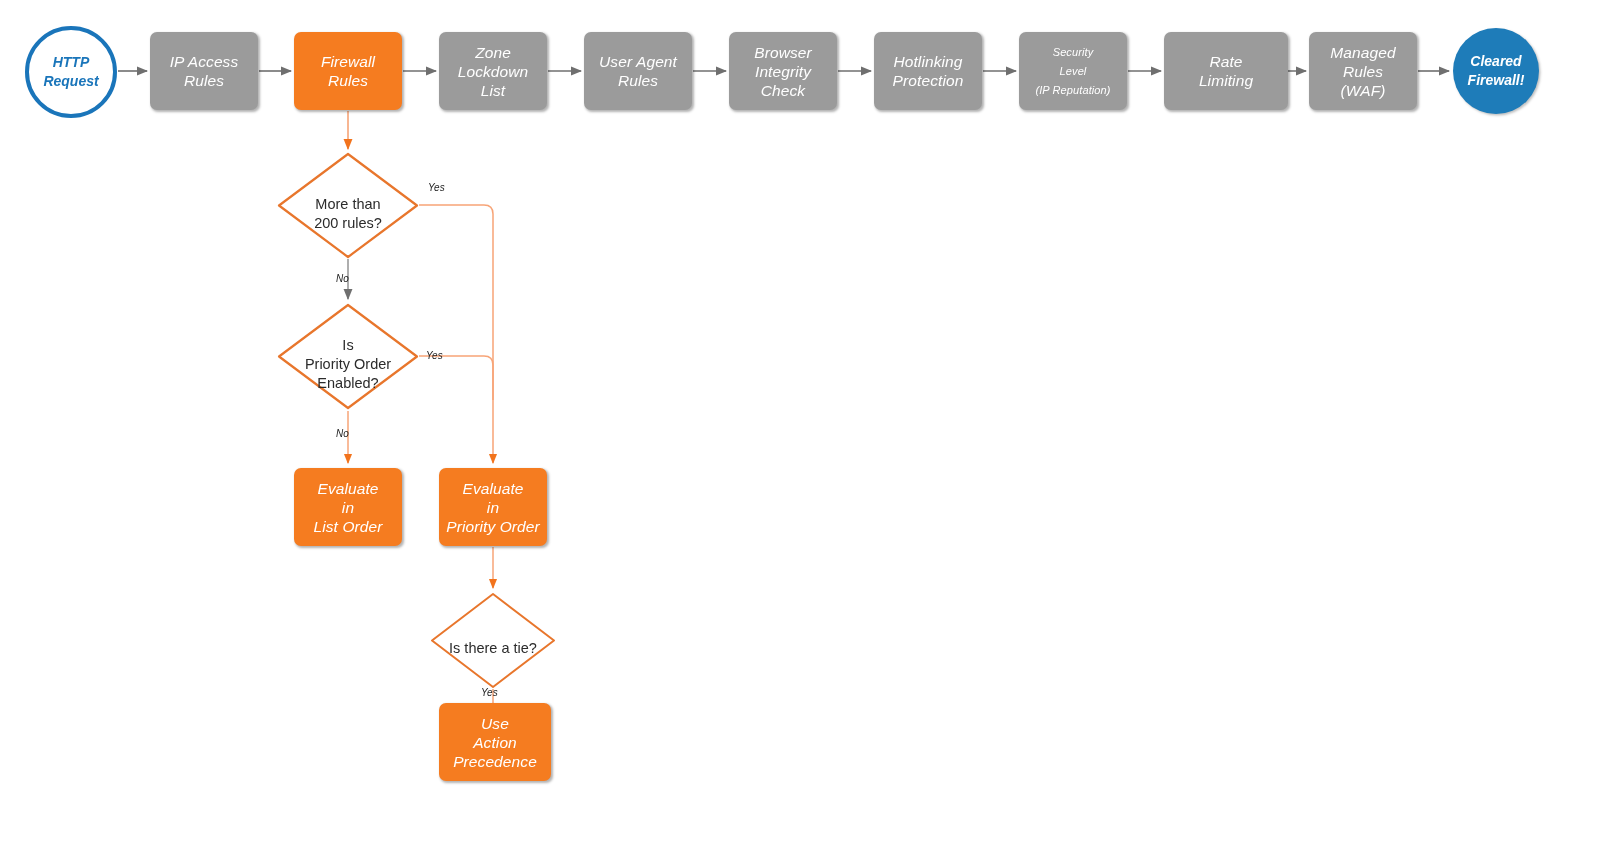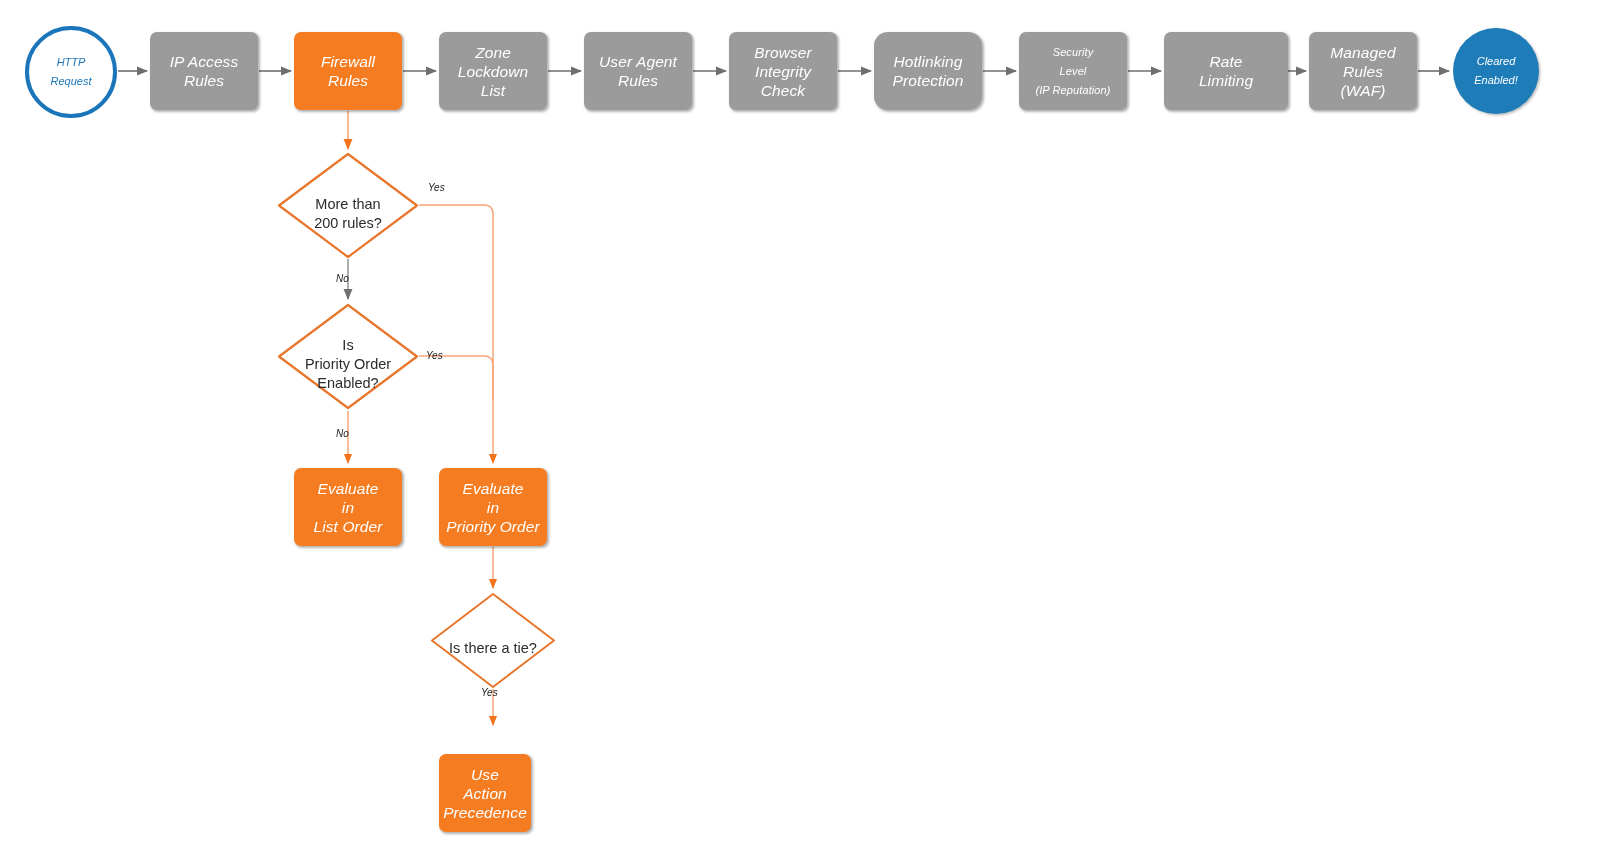--- a/index.html
+++ b/index.html
@@ -43,22 +43,22 @@
     line-height: 19px;
     letter-spacing: 0.1px;
     box-shadow: 1.5px 1.5px 2.5px rgba(0,0,0,0.30);
   }
   .pipe-box.accent {
     background: #f57c20;
   }
   .term-circle {
     border-radius: 50%;
     font-style: italic;
-    font-weight: normal;
-    font-size: 11px;
+    font-weight: bold;
+    font-size: 14px;
     line-height: 19px;
     text-align: center;
   }
   .term-circle.outline {
     background: #ffffff;
     border: 4px solid #1a75ba;
     color: #1a75ba;
   }
   .term-circle.filled {
     background: #1e7cb9;
@@ -168,21 +168,21 @@
     <span>User Agent
 Rules</span>
   </div>
 
   <div class="node pipe-box" style="left:729px; top:32px; width:108px; height:78px;">
     <span>Browser
 Integrity
 Check</span>
   </div>
 
-  <div class="node pipe-box" style="left:874px; top:32px; width:108px; height:78px;border-radius:14px;">
+  <div class="node pipe-box" style="left:874px; top:32px; width:108px; height:78px;">
     <span>Hotlinking
 Protection</span>
   </div>
 
   <div class="node pipe-box" style="left:1019px; top:32px; width:108px; height:78px; font-size:11px;">
     <span>Security
 Level
 (IP Reputation)</span>
   </div>
 
@@ -192,21 +192,21 @@
   </div>
 
   <div class="node pipe-box" style="left:1309px; top:32px; width:108px; height:78px;">
     <span>Managed
 Rules
 (WAF)</span>
   </div>
 
   <div class="node term-circle filled" style="left:1453px; top:28px; width:86px; height:86px;">
     <span>Cleared
-Enabled!</span>
+Firewall!</span>
   </div>
 
   <div class="decision-wrap" style="left:277px; top:152px; width:142px; height:107px;">
     <svg width="142" height="107" viewBox="0 0 142 107">
       <polygon points="71,2 140,53.5 71,105 2,53.5" fill="#ffffff" stroke="#e8762c" stroke-width="2.2" stroke-linejoin="round"></polygon>
     </svg>
     <div class="decision-label">More than
 200 rules?</div>
   </div>
 
@@ -239,19 +239,19 @@
 
   <div class="decision-wrap" style="left:430px; top:592px; width:126px; height:97px;">
     <svg width="126" height="97" viewBox="0 0 126 97">
       <polygon points="63,2 124,48.5 63,95 2,48.5" fill="#ffffff" stroke="#e8762c" stroke-width="2.0" stroke-linejoin="round"></polygon>
     </svg>
     <div class="decision-label" style="width:160px; left:-17px;">Is there a tie?</div>
   </div>
 
   <div class="edge-label" style="left:481px; top:685px;">Yes</div>
 
-  <div class="node pipe-box accent" style="left:439px; top:754px; width:92px; height:78px;">
+  <div class="node pipe-box accent" style="left:439px; top:703px; width:112px; height:78px;">
     <span>Use
 Action
 Precedence</span>
   </div>
 
 </div>
 
 </body></html>

